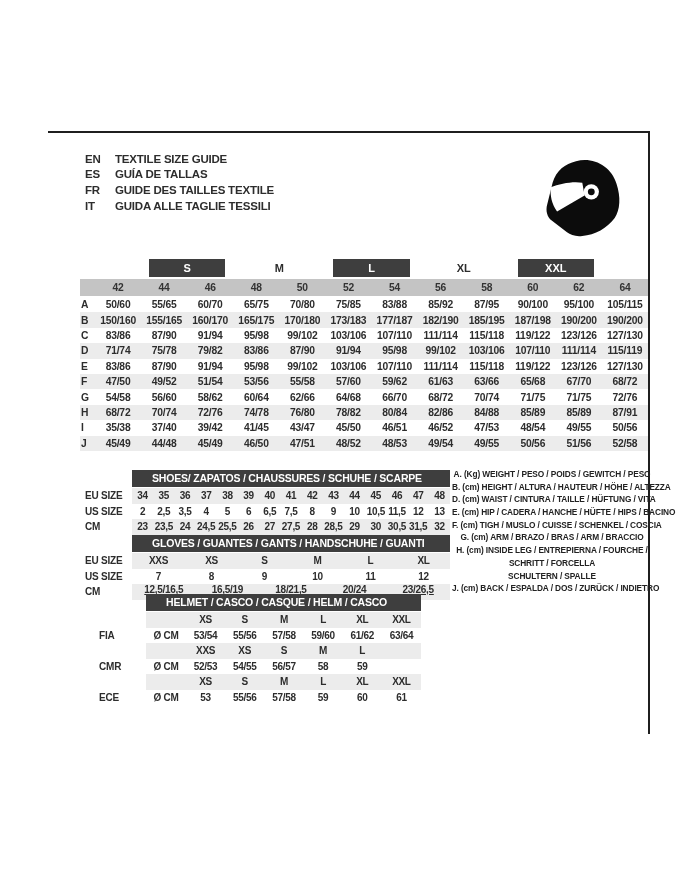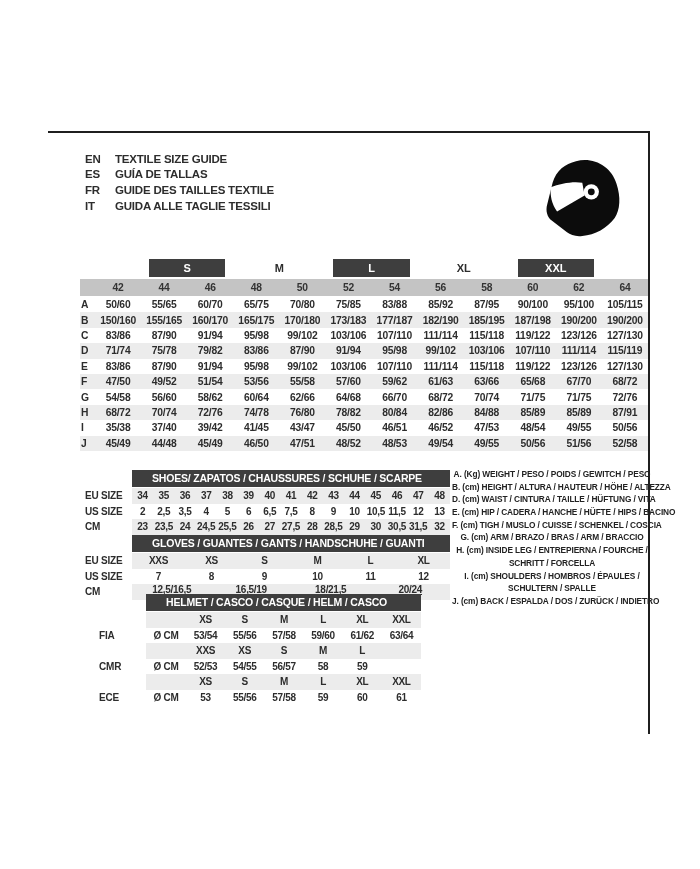--- a/index.html
+++ b/index.html
@@ -346,21 +346,21 @@
             <div class="scell">7</div>
             <div class="scell">8</div>
             <div class="scell">9</div>
             <div class="scell">10</div>
             <div class="scell">11</div>
             <div class="scell">12</div>
           </div>
         </div>
         <div class="srow">
           <div class="slabel">CM</div>
-          <div class="scells gray" style="grid-template-columns: repeat(4, 1fr); text-decoration: underline;">
+          <div class="scells gray" style="grid-template-columns: repeat(5, 1fr); text-decoration: underline;">
             <div class="scell">12,5/16,5</div>
             <div class="scell">16,5/19</div>
             <div class="scell">18/21,5</div>
             <div class="scell">20/24</div>
             <div class="scell">23/26,5</div>
             <div class="scell">25,5/30</div>
           </div>
         </div>
       </div>
   </div>
@@ -445,17 +445,16 @@
 
   <div class="legend">
       <div class="legend-line">A. (Kg) WEIGHT / PESO / POIDS / GEWITCH / PESO</div>
       <div class="legend-line">B. (cm) HEIGHT / ALTURA / HAUTEUR / HÖHE / ALTEZZA</div>
       <div class="legend-line">D. (cm) WAIST / CINTURA / TAILLE / HÜFTUNG / VITA</div>
       <div class="legend-line">E. (cm) HIP / CADERA / HANCHE / HÜFTE / HIPS /  BACINO</div>
       <div class="legend-line">F.  (cm) TIGH / MUSLO / CUISSE / SCHENKEL / COSCIA</div>
       <div class="legend-line">G. (cm) ARM  / BRAZO / BRAS / ARM / BRACCIO</div>
       <div class="legend-line">H. (cm) INSIDE LEG / ENTREPIERNA / FOURCHE /</div>
       <div class="legend-line">SCHRITT / FORCELLA</div>
-      <div class="legend-line">I.  (cm) SHOULDERS / HOMBROS / ÉPAULES /</div>
       <div class="legend-line">SCHULTERN / SPALLE</div>
       <div class="legend-line">J. (cm) BACK / ESPALDA / DOS / ZURÜCK / INDIETRO</div>
     </div>
 </div>
 
 </body></html>

